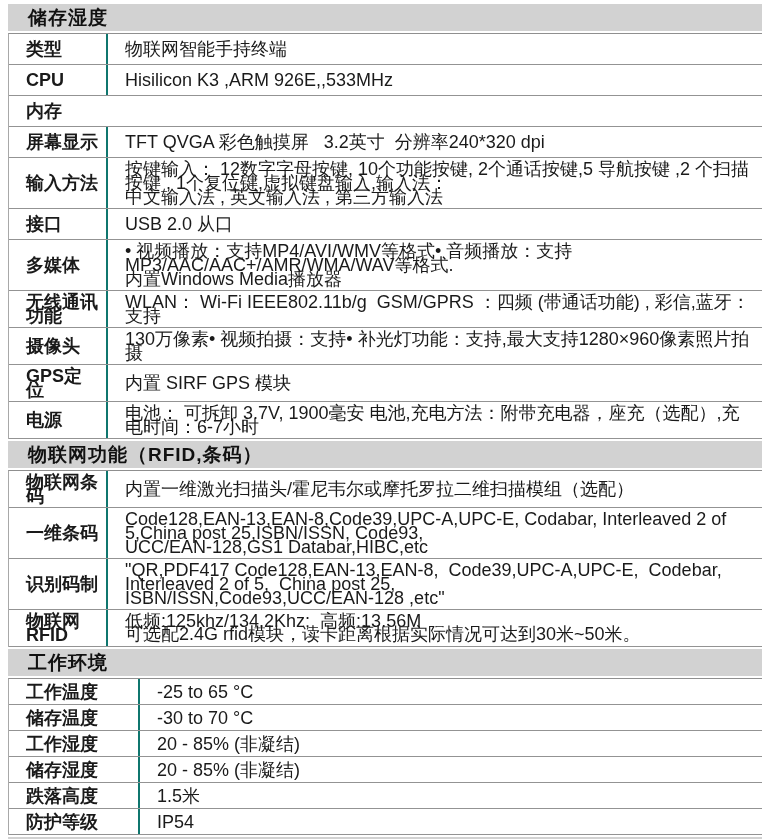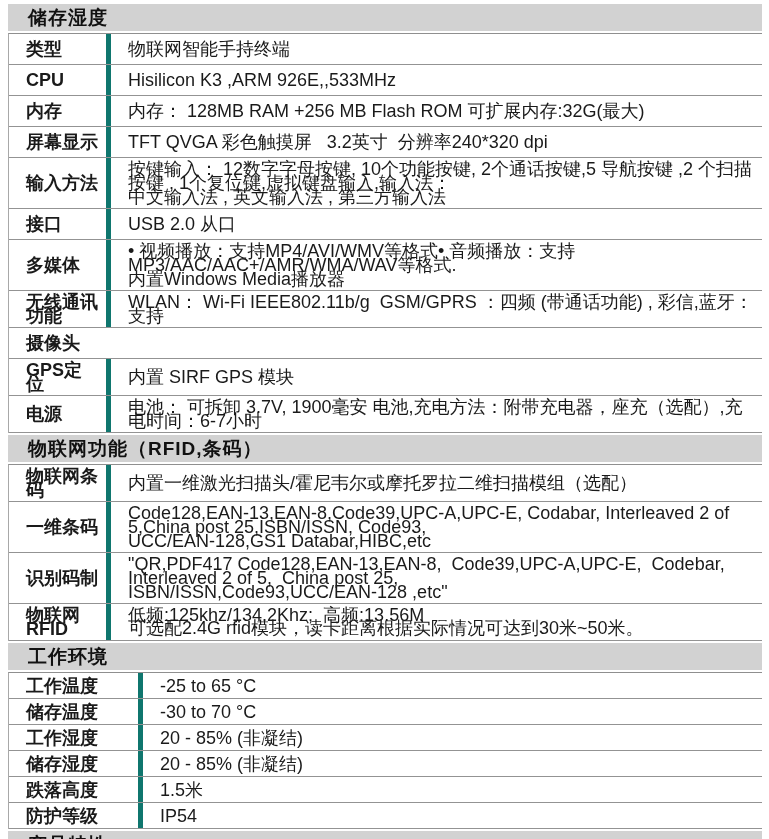--- a/index.html
+++ b/index.html
@@ -45,21 +45,21 @@
   }
   .label {
     flex: 0 0 97px;
     font-weight: bold;
     align-self: stretch;
     display: flex;
     align-items: center;
   }
   .value {
     flex: 1 1 auto;
-    border-left: 5px solid #0f766e;
+    border-left: 2px solid #0f766e;
     align-self: stretch;
     display: flex;
     align-items: center;
     white-space: pre-wrap;
     word-break: break-word;
   }
   
   .roomy .row { min-height: 30px; }
   
   .compact .row { min-height: 25px; gap: 32px; }
@@ -78,21 +78,20 @@
       <div class="row">
         <div class="cell label">类型</div>
         <div class="cell value">物联网智能手持终端</div>
       </div>
       <div class="row">
         <div class="cell label">CPU</div>
         <div class="cell value">Hisilicon K3 ,ARM 926E,,533MHz</div>
       </div>
       <div class="row">
         <div class="cell label">内存</div>
-        <div class="cell value">内存： 128MB RAM +256 MB Flash ROM 可扩展内存:32G(最大)</div>
       </div>
       <div class="row">
         <div class="cell label">屏幕显示</div>
         <div class="cell value">TFT QVGA 彩色触摸屏   3.2英寸  分辨率240*320 dpi</div>
       </div>
       <div class="row">
         <div class="cell label">输入方法</div>
         <div class="cell value">按键输入： 12数字字母按键, 10个功能按键, 2个通话按键,5 导航按键 ,2 个扫描按键 , 1个复位键,虚拟键盘输入,输入法：
 中文输入法 , 英文输入法 , 第三方输入法</div>
       </div>
@@ -104,20 +103,21 @@
         <div class="cell label">多媒体</div>
         <div class="cell value">• 视频播放：支持MP4/AVI/WMV等格式• 音频播放：支持MP3/AAC/AAC+/AMR/WMA/WAV等格式.
 内置Windows Media播放器</div>
       </div>
       <div class="row">
         <div class="cell label">无线通讯功能</div>
         <div class="cell value">WLAN： Wi-Fi IEEE802.11b/g  GSM/GPRS ：四频 (带通话功能) , 彩信,蓝牙： 支持</div>
       </div>
       <div class="row">
         <div class="cell label">摄像头</div>
+        <div class="cell value">130万像素• 视频拍摄：支持• 补光灯功能：支持,最大支持1280×960像素照片拍摄</div>
       </div>
       <div class="row">
         <div class="cell label">GPS定位</div>
         <div class="cell value">内置 SIRF GPS 模块</div>
       </div>
       <div class="row">
         <div class="cell label">电源</div>
         <div class="cell value">电池： 可拆卸 3.7V, 1900毫安 电池,充电方法：附带充电器，座充（选配）,充电时间：6-7小时</div>
       </div>
     </div>

